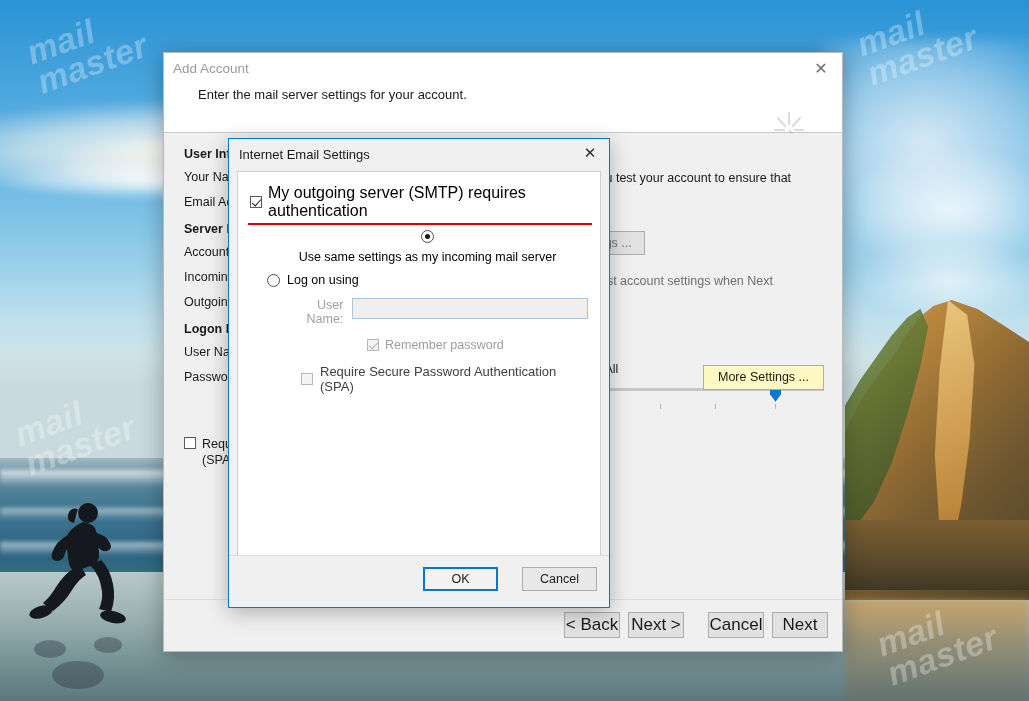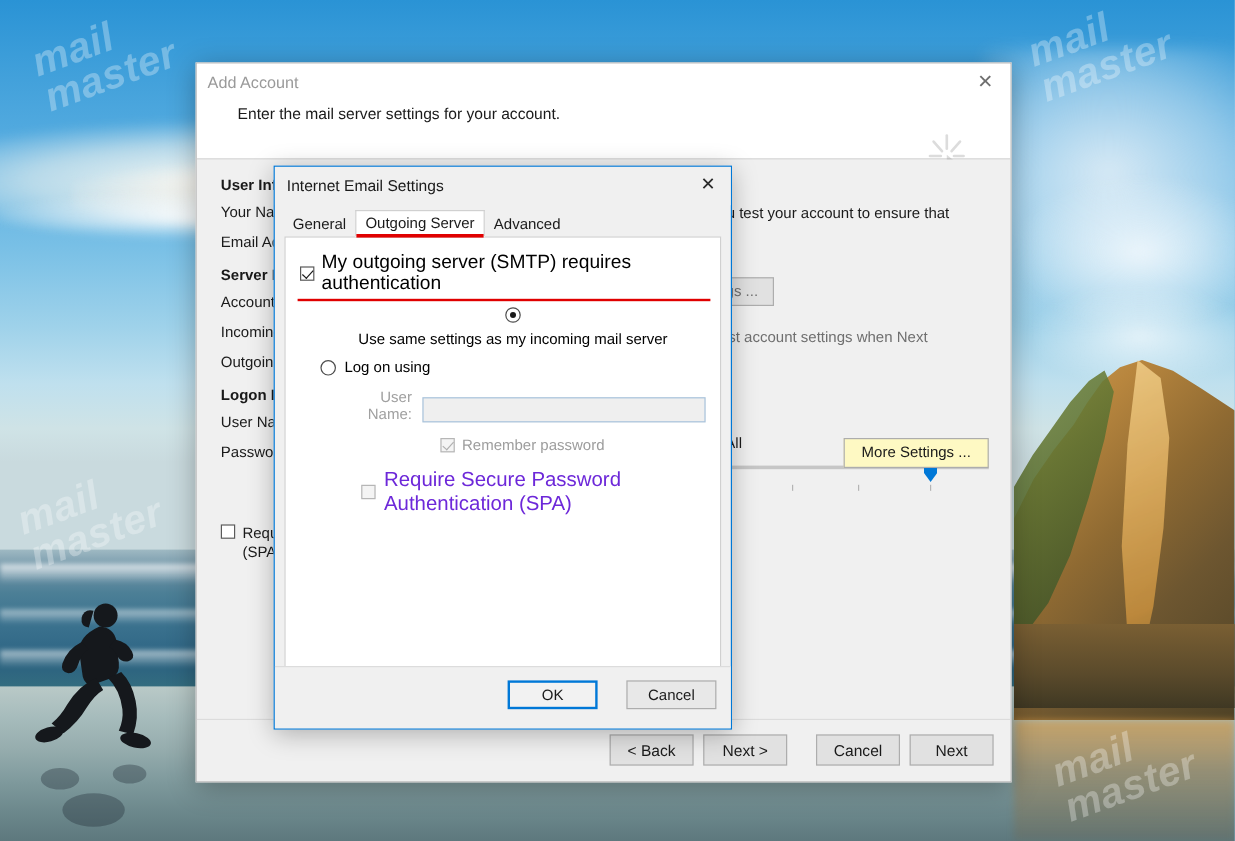--- a/index.html
+++ b/index.html
@@ -242,24 +242,24 @@
     position: absolute; top: 0; width: 1px; height: 5px; background: #b4b4b4;
   }
   .aa-more-settings {
     position: absolute; right: 0; bottom: 18px;
   }
   .aa-footer-btns {
     position: absolute; right: 14px; top: 12px;
     display: flex; gap: 8px;
   }
   .wz-btn {
-    width: 70px; height: 26px;
+    width: 56px; height: 26px;
     display: flex; align-items: center; justify-content: center;
     background: #e1e1e1; border: 1px solid #adadad;
-    font-size: 13px; color: #1a1a1a; cursor: pointer;
+    font-size: 17px; color: #1a1a1a; cursor: pointer;
   }
   .wz-btn.gap { margin-left: 16px; }
 
   .cb {
     display: inline-block;
     width: 12px; height: 12px;
     border: 1px solid #5a5a5a;
     background: #fff;
     position: relative;
     flex: none;
@@ -368,21 +368,21 @@
   .radio.selected::after {
     content: "";
     position: absolute; left: 2.5px; top: 2.5px;
     width: 5px; height: 5px;
     border-radius: 50%;
     background: #1a1a1a;
   }
   .ies-indent1 { margin-left: 17px; margin-top: 10px; flex-direction: column; }
   .ies-indent2 { margin-left: 17px; margin-top: 9px; }
   .ies-fieldrow {
-    display: flex; align-items: flex-end;
+    display: flex; align-items: flex-start;
     margin-left: 34px; margin-top: 11px;
   }
   .ies-flabel {
     width: 72px;
     font-size: 12.5px;
     color: #a0a0a0;
     text-align: right;
     padding-right: 9px;
   }
   .ies-finput {
@@ -392,21 +392,21 @@
     cursor: default;
   }
   .ies-subrow {
     display: flex; align-items: center; gap: 6px;
     margin-left: 117px; margin-top: 12px;
     font-size: 12.5px; color: #9d9d9d;
   }
   .ies-sparow {
     display: flex; align-items: center; gap: 7px;
     margin-left: 51px; margin-top: 12px;
-    font-size: 17px; color: #6d28d9;
+    font-size: 13px; color: #404040;
   }
   .ies-footer {
     position: absolute;
     left: 0; right: 0; bottom: 0;
     height: 52px;
     background: #f0f0f0;
     border-top: 1px solid #dcdcdc;
   }
   .ies-footer-btns {
     position: absolute; right: 12px; top: 11px;
@@ -560,28 +560,20 @@
   </div>
 </div>
 
 <div id="ies-dialog">
 
   <div class="ies-titlebar">
     <div class="ies-title">Internet Email Settings</div>
     <div class="ies-close">✕</div>
   </div>
 
-  <div class="ies-tabs">
-    <div class="ies-tab">General</div>
-    <div class="ies-tab active">
-      <span>Outgoing Server</span>
-      <span class="ies-tab-underline"></span>
-    </div>
-    <div class="ies-tab">Advanced</div>
-  </div>
 
   <div class="ies-panel">
 
     <div class="ies-smtp-row">
       <span class="cb checked"></span>
       <span>My outgoing server (SMTP) requires authentication</span>
       <span class="ies-redline"></span>
     </div>
 
     <div class="ies-row ies-indent1">

